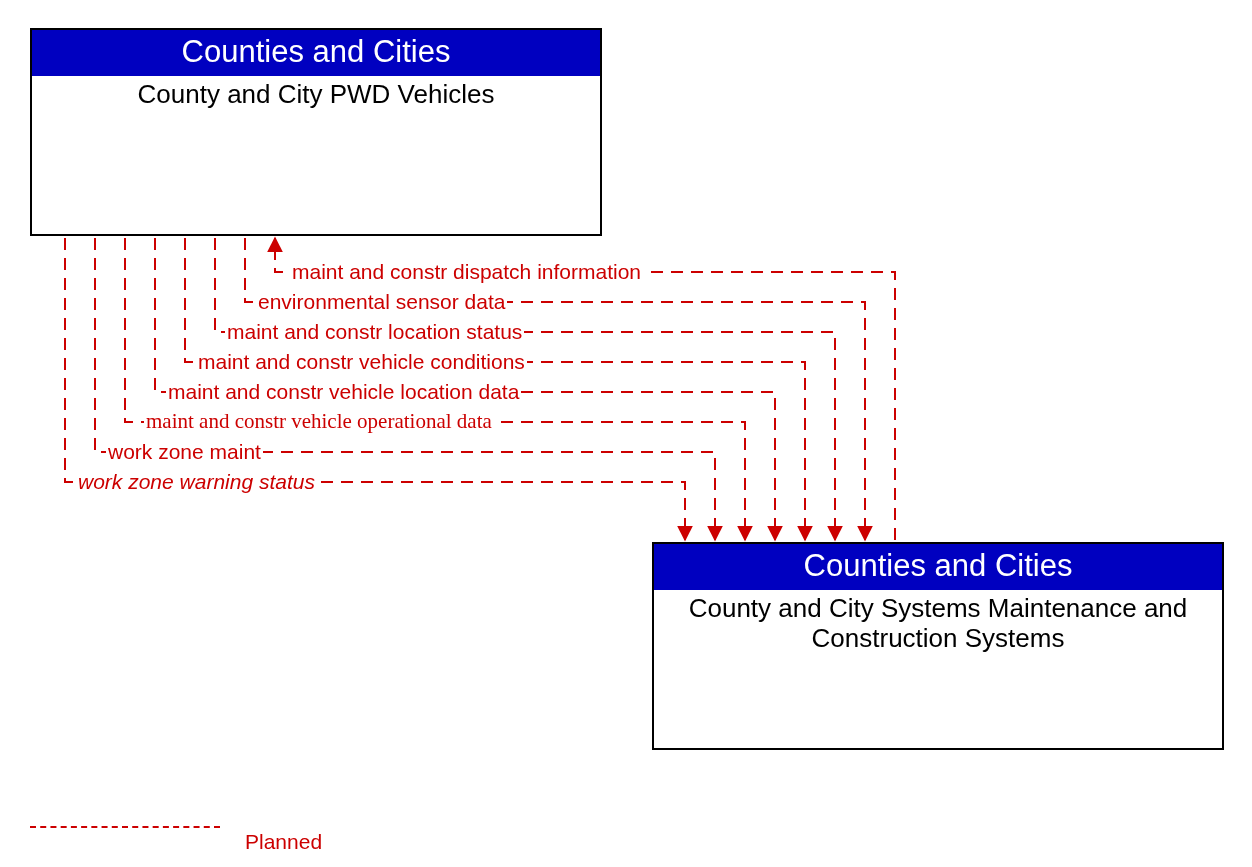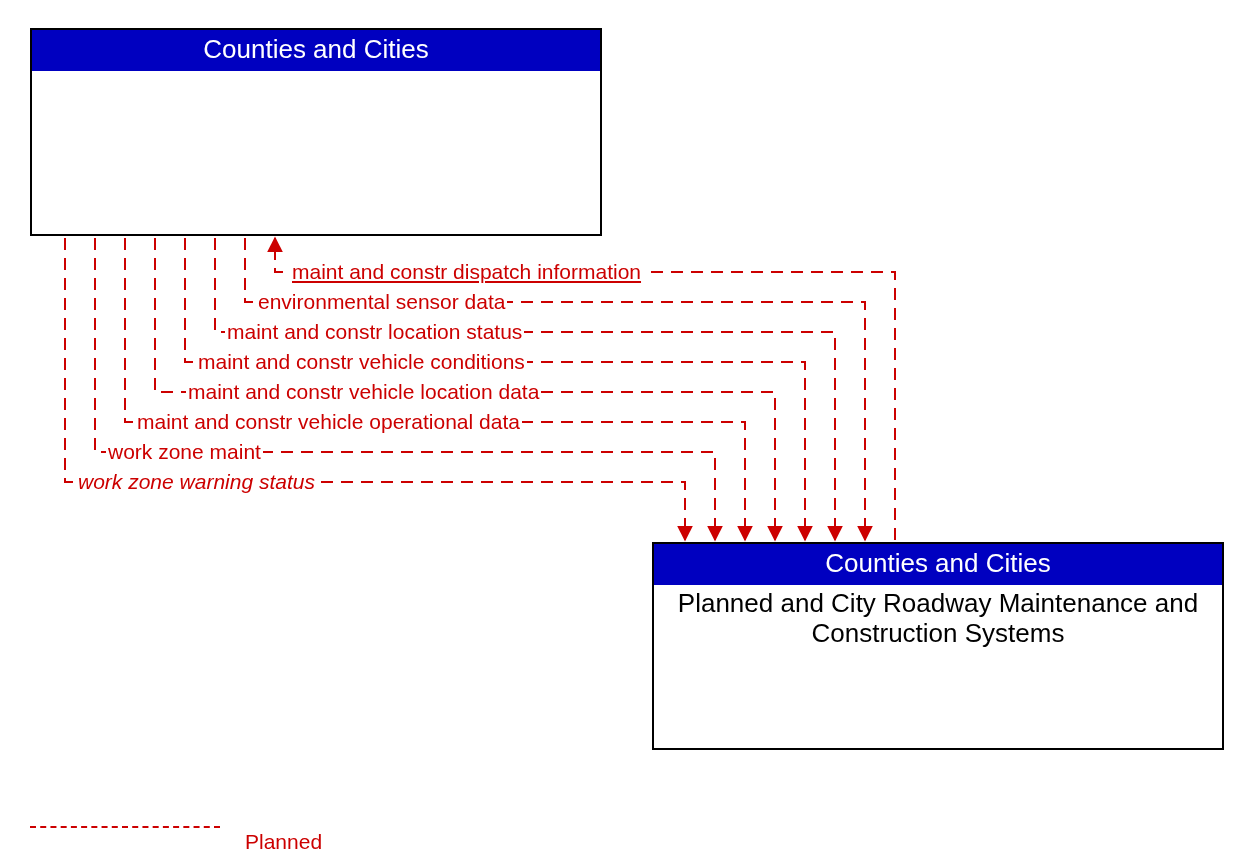--- a/index.html
+++ b/index.html
@@ -15,21 +15,21 @@
   .box {
     position: absolute;
     border: 2px solid #000;
     background: #fff;
     box-sizing: border-box;
   }
   .box-header {
     background: #0000c0;
     color: #fff;
     text-align: center;
-    font-size: 26px;
+    font-size: 31px;
     padding: 4px 0 6px 0;
     font-weight: normal;
   }
   .box-body {
     color: #000;
     text-align: center;
     font-size: 26px;
     padding: 4px 6px;
     line-height: 1.15;
   }
@@ -58,25 +58,26 @@
     width: 1252px;
     height: 867px;
     pointer-events: none;
   }
 </style>
 </head>
 <body>
 
 <div class="box" style="left:30px; top:28px; width:572px; height:208px;">
   <div class="box-header">Counties and Cities</div>
+  <div class="box-body">County and City PWD Vehicles</div>
 </div>
 
 <div class="box" style="left:652px; top:542px; width:572px; height:208px;">
   <div class="box-header">Counties and Cities</div>
-  <div class="box-body">Planned and City Roadway Maintenance and Construction Systems</div>
+  <div class="box-body">County and City Systems Maintenance and Construction Systems</div>
 </div>
 
 <svg class="flows" xmlns="http://www.w3.org/2000/svg">
   <defs>
     <marker id="arrow" viewBox="0 0 10 10" refX="9" refY="5" markerWidth="8" markerHeight="8" orient="auto-start-reverse">
       <path d="M 0 0 L 10 5 L 0 10 z" fill="#cc0000"></path>
     </marker>
   </defs>
   <g stroke="#cc0000" stroke-width="2" fill="none" stroke-dasharray="12 8">
 
@@ -85,23 +86,23 @@
     <path d="M 245 238 L 245 302 L 865 302 L 865 540" marker-end="url(#arrow)"></path>
     <path d="M 215 238 L 215 332 L 835 332 L 835 540" marker-end="url(#arrow)"></path>
     <path d="M 185 238 L 185 362 L 805 362 L 805 540" marker-end="url(#arrow)"></path>
     <path d="M 155 238 L 155 392 L 775 392 L 775 540" marker-end="url(#arrow)"></path>
     <path d="M 125 238 L 125 422 L 745 422 L 745 540" marker-end="url(#arrow)"></path>
     <path d="M 95  238 L 95  452 L 715 452 L 715 540" marker-end="url(#arrow)"></path>
     <path d="M 65  238 L 65  482 L 685 482 L 685 540" marker-end="url(#arrow)"></path>
   </g>
 </svg>
 
-<div class="flow-label" style="left:290px; top:261px;text-decoration:underline;">maint and constr dispatch information</div>
+<div class="flow-label" style="left:290px; top:261px;">maint and constr dispatch information</div>
 <div class="flow-label" style="left:256px; top:291px;">environmental sensor data</div>
 <div class="flow-label" style="left:225px; top:321px;">maint and constr location status</div>
 <div class="flow-label" style="left:196px; top:351px;">maint and constr vehicle conditions</div>
-<div class="flow-label" style="left:166px; top:381px;margin-left:20px;">maint and constr vehicle location data</div>
-<div class="flow-label" style="left:135px; top:411px;">maint and constr vehicle operational data</div>
+<div class="flow-label" style="left:166px; top:381px;">maint and constr vehicle location data</div>
+<div class="flow-label" style="left:144px; top:411px;font-family:Liberation Serif, serif;">maint and constr vehicle operational data</div>
 <div class="flow-label" style="left:106px; top:441px;">work zone maint</div>
 <div class="flow-label" style="left:76px; top:471px;font-style:italic;">work zone warning status</div>
 
 <div class="legend-line" style="left:30px; top:826px; width:190px;"></div>
 <div class="legend-text" style="left:245px; top:830px;">Planned</div>
 
 </body></html>

